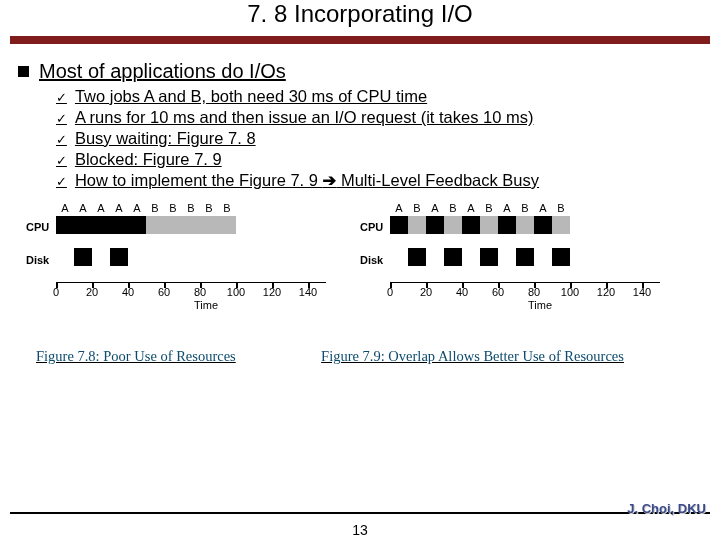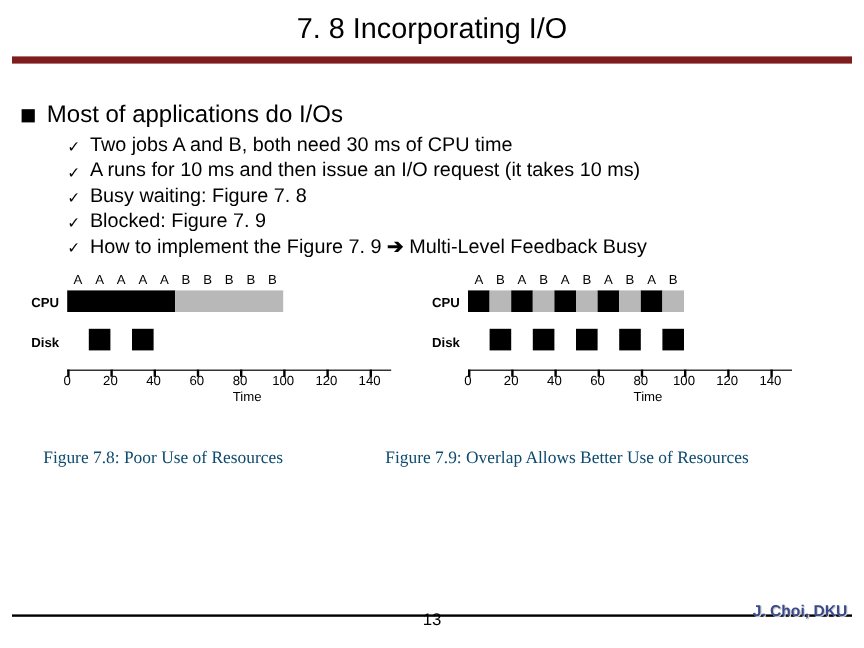--- a/index.html
+++ b/index.html
@@ -8,26 +8,27 @@
     width: 720px;
     height: 540px;
     font-family: Arial, sans-serif;
     background: #fff;
     position: relative;
     overflow: hidden;
   }
   .title {
     text-align: center;
     font-size: 24px;
-    padding: 11px 0 8px 0;
-    border-bottom: 6px solid #7f1d1d;
+    padding: 0 0 8px 0;
+    border-bottom: 8px solid #7f1d1d;
     margin: 0 10px;
   }
   .content {
-    padding: 28px 18px 0 18px;
+    padding: 12px 18px 0 18px;
+    text-decoration: underline;
   }
   .l1 {
     display: flex;
     align-items: flex-start;
     margin: 4px 0;
   }
   .sq {
     width: 11px;
     height: 11px;
     background: #000;
@@ -151,21 +152,21 @@
   .cap-row > div:last-child { flex: 1; }
   .footer-line {
     position: absolute;
     bottom: 26px;
     left: 10px;
     right: 10px;
     border-top: 2px solid #000;
   }
   .pagenum {
     position: absolute;
-    bottom: 16px;
+    bottom: 2px;
     left: 0;
     right: 0;
     text-align: center;
     font-size: 14px;
   }
   .author {
     position: absolute;
     bottom: 24px;
     right: 14px;
     font-size: 13px;

